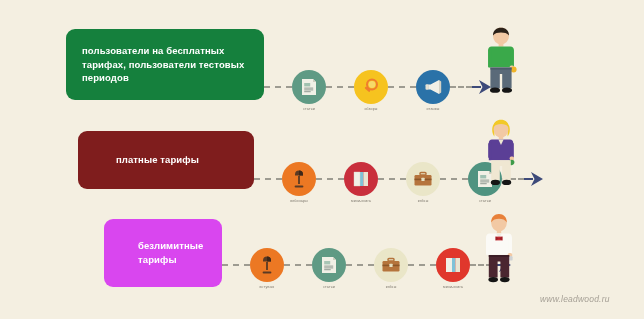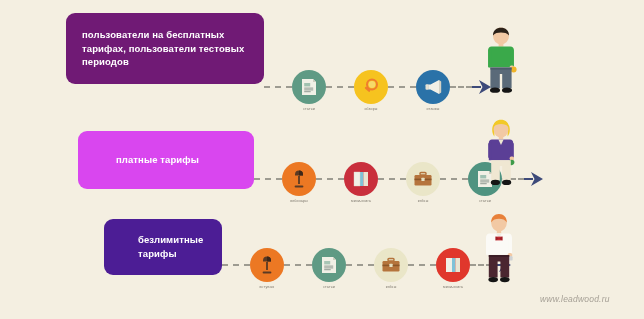--- a/index.html
+++ b/index.html
@@ -20,23 +20,23 @@
     border-radius: 9px;
     display: flex;
     align-items: center;
     color: #ffffff;
     font-weight: bold;
     font-size: 9.5px;
     line-height: 1.45;
     letter-spacing: 0.1px;
     padding: 0 16px;
   }
-  #panel-free   { left: 66px;  top: 13px;  width: 198px; height: 71px; background: #701a75; }
-  #panel-paid   { left: 78px;  top: 131px; width: 176px; height: 58px; background: #d946ef; }
-  #panel-unlim  { left: 104px; top: 219px; width: 118px; height: 56px; background: #4c1d95; }
+  #panel-free   { left: 66px;  top: 29px;  width: 198px; height: 71px; background: #15803d; }
+  #panel-paid   { left: 78px;  top: 131px; width: 176px; height: 58px; background: #7f1d1d; }
+  #panel-unlim  { left: 104px; top: 219px; width: 118px; height: 68px; background: #d946ef; }
 
   #panel-paid .panel-text  { padding-left: 22px; }
   #panel-unlim .panel-text { padding-left: 18px; }
 
   
   .row { position: absolute; height: 0; }
   #row-free  { left: 264px; top: 70px; }
   #row-paid  { left: 254px; top: 162px; }
   #row-unlim { left: 222px; top: 248px; }
 

